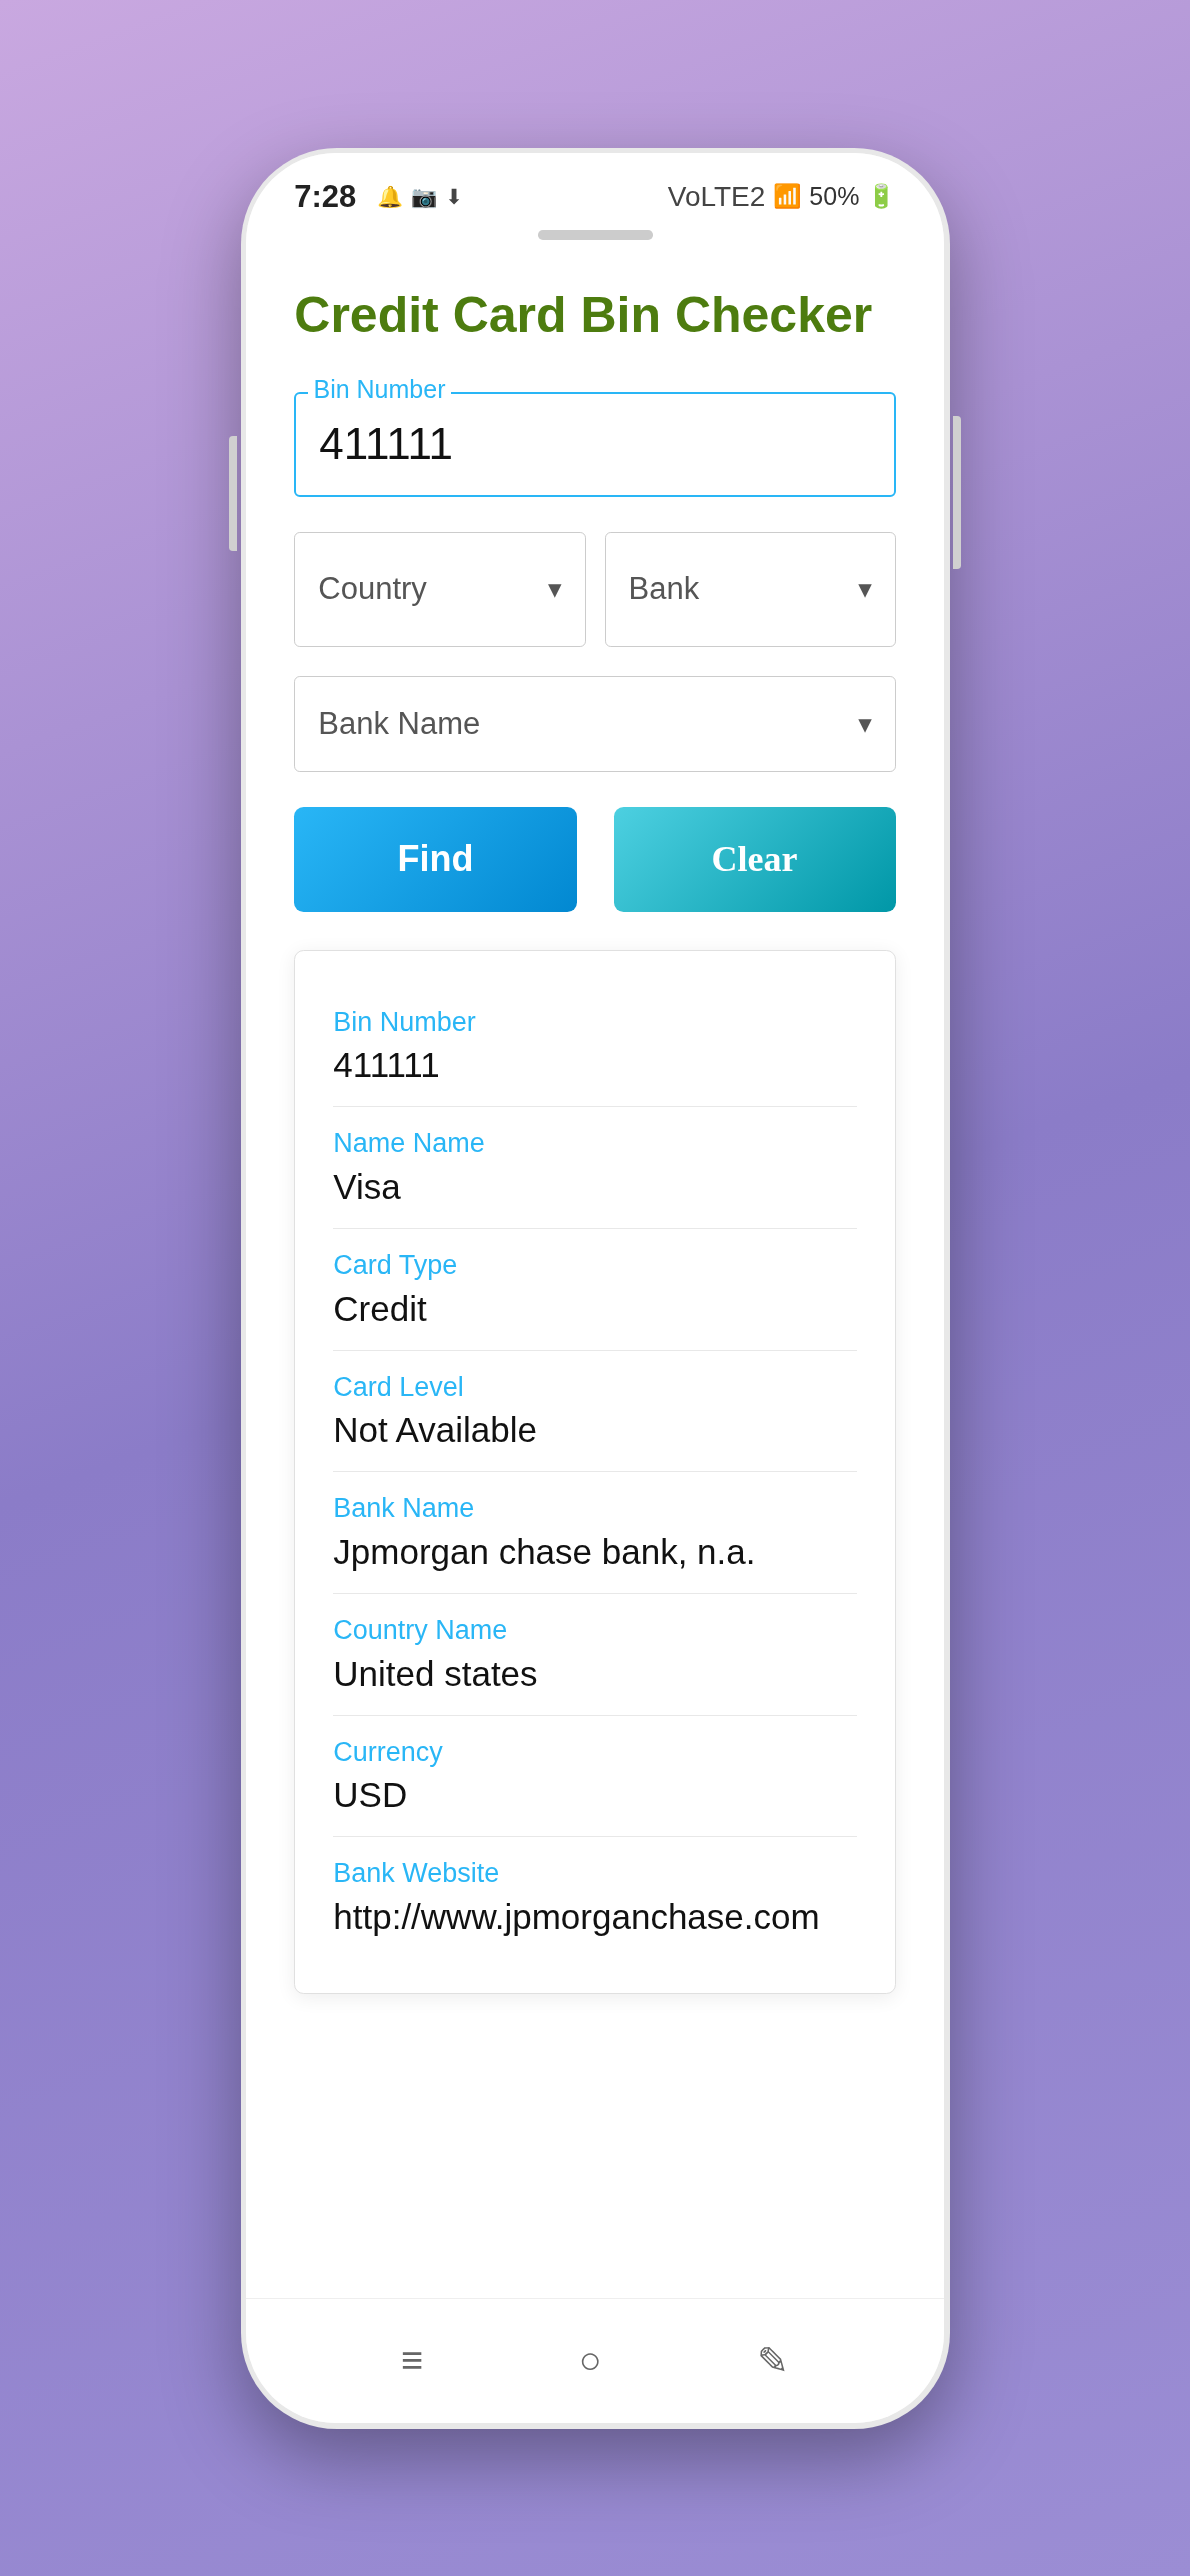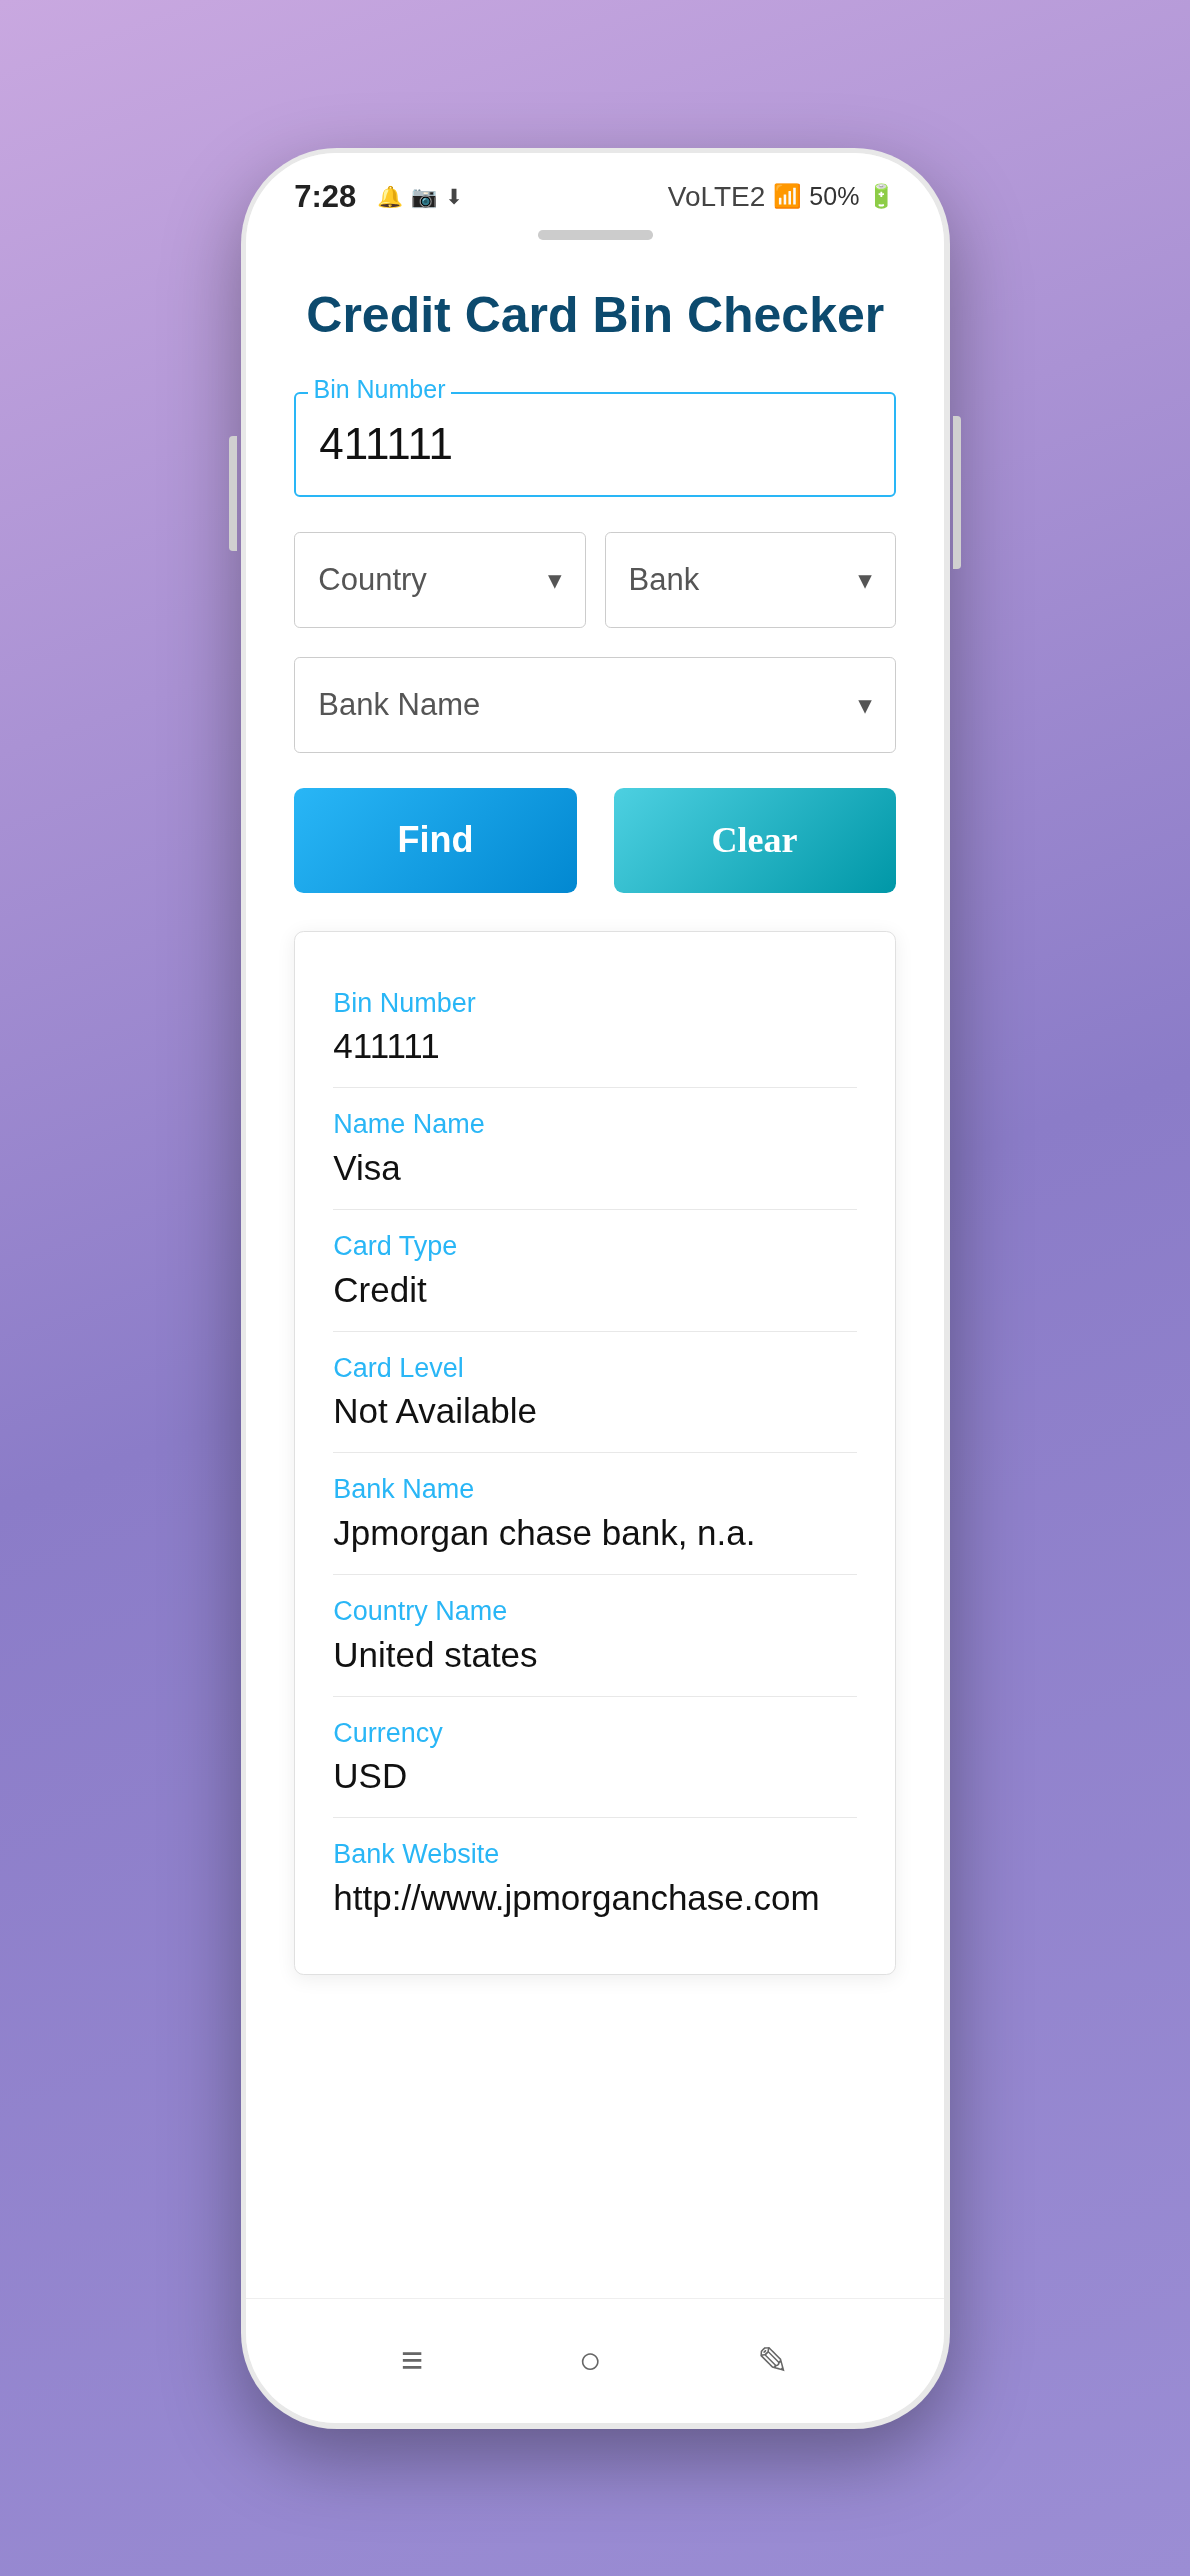--- a/index.html
+++ b/index.html
@@ -94,23 +94,22 @@
     .app-content {
       background: #ffffff;
       flex: 1;
       overflow-y: auto;
       padding: 38px 48px 38px 48px;
     }
 
     .app-title {
       font-size: 50px;
       font-weight: 700;
-      color: #0c4a6e;
+      color: #4d7c0f;
       margin-bottom: 48px;
-      margin-left: 12px;
     }
 
     
     .input-group {
       position: relative;
       margin-bottom: 35px;
     }
 
     .floating-label {
       position: absolute;
@@ -137,21 +136,21 @@
 
     
     .dropdowns-row {
       display: flex;
       gap: 19px;
       margin-bottom: 29px;
     }
 
     .dropdown-half {
       flex: 1;
-      height: 96px;
+      height: 115px;
       border: 1.4px solid #ccc;
       border-radius: 5.8px;
       display: flex;
       align-items: center;
       justify-content: space-between;
       padding: 0 23px;
       background: #fff;
       cursor: pointer;
     }
 

